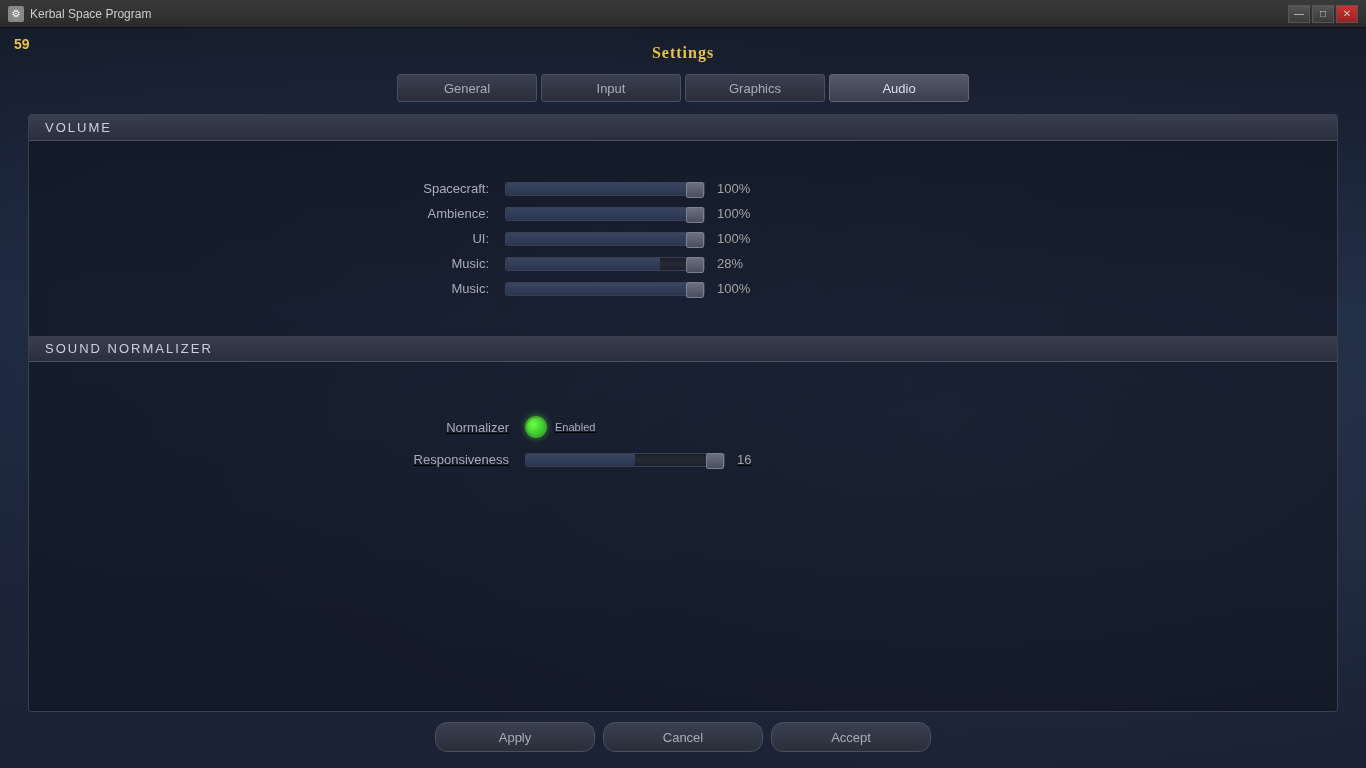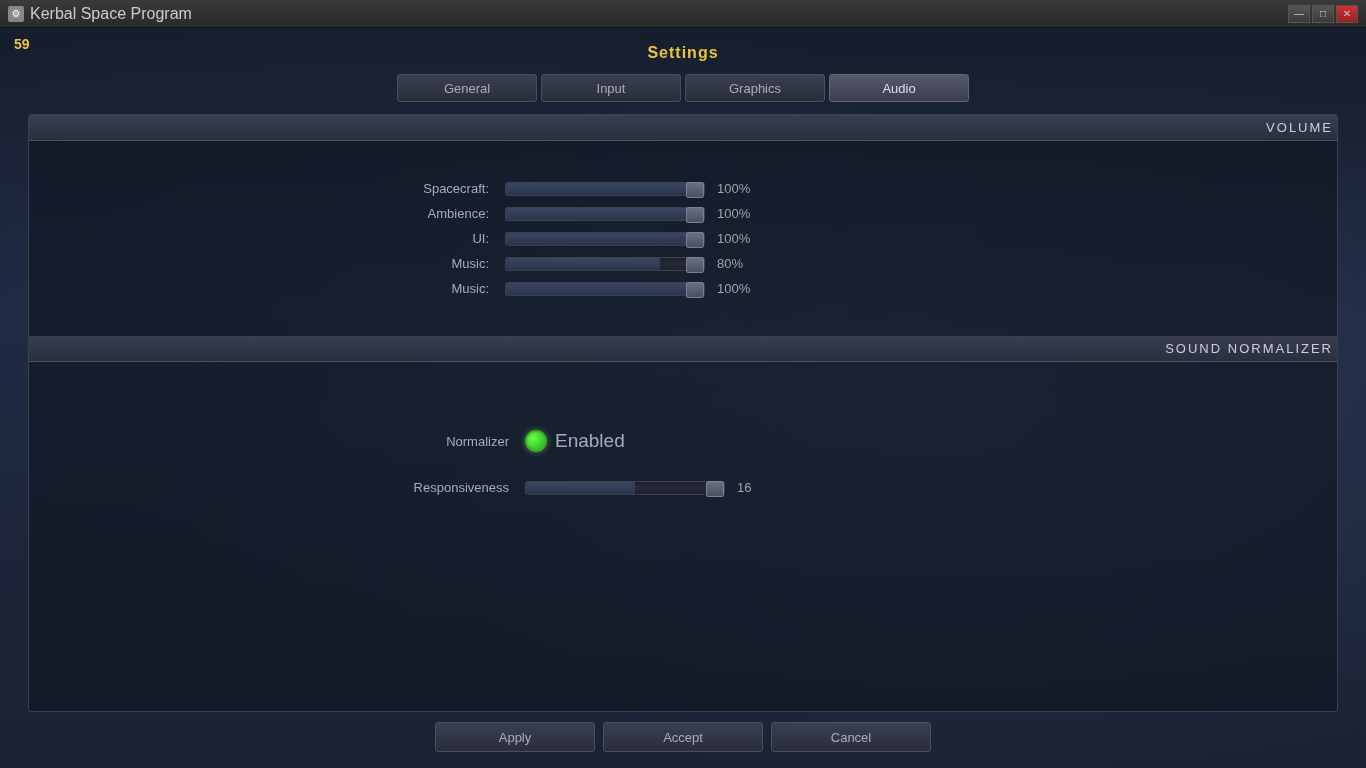--- a/index.html
+++ b/index.html
@@ -39,21 +39,21 @@
       background: #888;
       border-radius: 2px;
       margin-right: 6px;
       font-size: 10px;
       display: flex; align-items: center; justify-content: center;
       color: white;
     }
 
     .titlebar-text {
       color: #ccc;
-      font-size: 16px;
+      font-size: 12px;
       flex: 1;
     }
 
     .titlebar-buttons {
       display: flex;
       gap: 2px;
     }
 
     .titlebar-btn {
       width: 22px; height: 18px;
@@ -88,20 +88,21 @@
       padding-top: 16px;
     }
 
     
     .settings-title {
       color: #e8c440;
       font-size: 16px;
       font-weight: bold;
       margin-bottom: 12px;
       letter-spacing: 1px;
+      font-family: Liberation Serif, serif;
     }
 
     
     .tabs {
       display: flex;
       gap: 4px;
       margin-bottom: 12px;
       align-items: center;
     }
 
@@ -133,25 +134,25 @@
       margin-bottom: 10px;
       overflow: hidden;
       display: flex;
       flex-direction: column;
     }
 
     
     .section-header {
       background: linear-gradient(180deg, #3a3f50 0%, #2a2f3e 100%);
       border-bottom: 1px solid #4a5060;
-      padding: 5px 4px;
+      padding: 5px 16px;
       color: #ccd;
       font-size: 13px;
       letter-spacing: 2px;
-      text-align: right;
+      text-align: left;
     }
 
     
     .volume-section {
       flex: 0 0 auto;
       padding: 30px 0;
       border-radius: 12px;
     }
 
     
@@ -209,22 +210,23 @@
       flex: 1;
     }
 
     .normalizer-content {
       padding: 40px 0;
     }
 
     .normalizer-row {
       display: flex;
       align-items: center;
-      margin: 28px 0;
+      margin: 14px 0;
       padding: 0 360px;
+      text-decoration: underline;
     }
 
     .normalizer-label {
       width: 120px;
       color: #aab;
       font-size: 13px;
       text-align: right;
       margin-right: 16px;
     }
 
@@ -239,36 +241,36 @@
       width: 22px;
       height: 22px;
       border-radius: 50%;
       background: radial-gradient(circle at 35% 35%, #66ff44, #22aa22);
       border: 2px solid #44aa33;
       box-shadow: 0 0 6px rgba(100,255,60,0.5);
     }
 
     .toggle-label {
       color: #aab;
-      font-size: 19px;
+      font-size: 11px;
     }
 
     
     .bottom-buttons {
       display: flex;
       gap: 8px;
       margin-bottom: 16px;
     }
 
     .action-btn {
       width: 160px;
       height: 30px;
       background: linear-gradient(180deg, #3a4050 0%, #2a2e3a 100%);
       border: 1px solid #4a5060;
-      border-radius: 3px;
+      border-radius: 12px;
       color: #aab;
       font-size: 13px;
       cursor: pointer;
       display: flex; align-items: center; justify-content: center;
     }
   </style>
 </head>
 <body>
 
 <div class="bg"></div>
@@ -327,21 +329,21 @@
         </div>
         <span class="slider-value">100%</span>
       </div>
 
       <div class="slider-row">
         <span class="slider-label">Music:</span>
         <div class="slider-track">
           <div class="slider-fill" style="width: 78%"></div>
           <div class="slider-thumb"></div>
         </div>
-        <span class="slider-value">80%</span>
+        <span class="slider-value">28%</span>
       </div>
 
       <div class="slider-row">
         <span class="slider-label">Music:</span>
         <div class="slider-track">
           <div class="slider-fill" style="width: 96%"></div>
           <div class="slider-thumb"></div>
         </div>
         <span class="slider-value">100%</span>
       </div>
@@ -369,17 +371,17 @@
           <span class="slider-value">16</span>
         </div>
 
       </div>
     </div>
 
   </div>
 
   <div class="bottom-buttons">
     <button class="action-btn">Apply</button>
+    <button class="action-btn">Cancel</button>
     <button class="action-btn">Accept</button>
-    <button class="action-btn">Cancel</button>
   </div>
 
 </div>
 
 </body></html>

